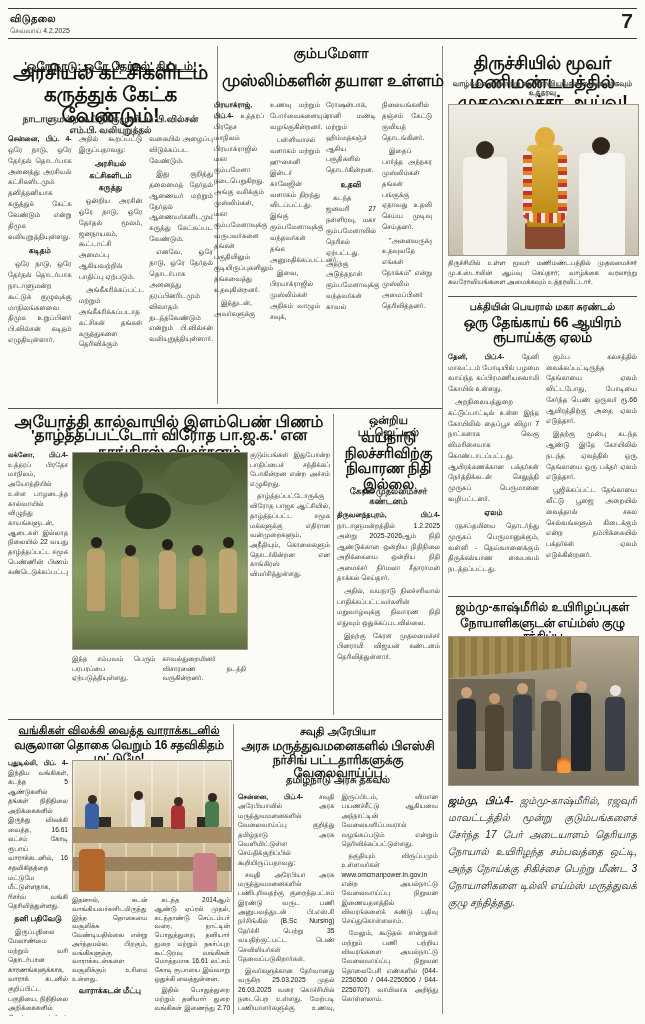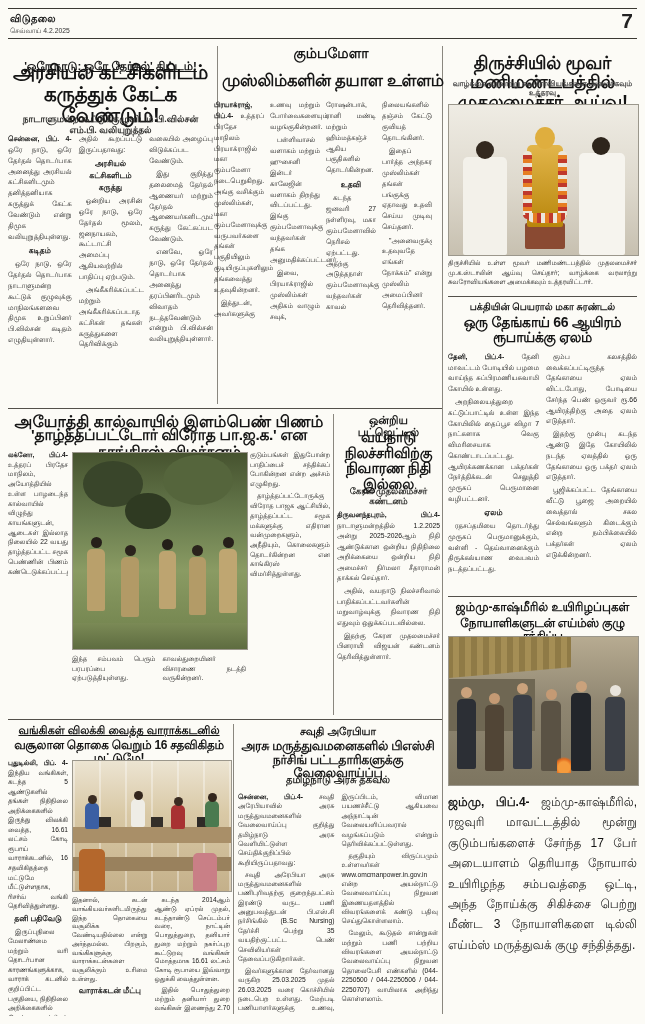--- a/index.html
+++ b/index.html
@@ -221,18 +221,18 @@
       <div class="fig" style="left:64px;top:58px;width:19px;height:74px;background:#3a3e46;"></div>
       <div class="fhead" style="left:68px;top:46px;width:11px;height:11px;background:#caa27c;"></div>
       <div class="fig" style="left:92px;top:64px;width:20px;height:70px;background:#5a5244;"></div>
       <div class="fhead" style="left:97px;top:52px;width:11px;height:11px;background:#c49a74;"></div>
       <div class="fig" style="left:122px;top:56px;width:20px;height:78px;background:#23262b;"></div>
       <div class="fhead" style="left:127px;top:44px;width:11px;height:11px;background:#caa27c;"></div>
       <div class="fig" style="left:156px;top:60px;width:20px;height:74px;background:#3b3f46;"></div>
       <div class="fhead" style="left:161px;top:48px;width:11px;height:11px;background:#e8e4dc;"></div>
       <div class="abs" style="left:108px;top:118px;width:14px;height:18px;background:radial-gradient(circle at 50% 70%,#f59b3c 0 40%,#e06a1f 60%,transparent 75%);"></div>
     </div>
-    <div class="abs bt" style="left:448px;top:792px;width:189px;height:224px;font-size:12px;line-height:1.7;">
+    <div class="abs bt" style="left:448px;top:792px;width:189px;height:224px;font-size:10px;line-height:1.7;font-style:italic;">
       <p class="nofirst"><b class="dl">ஜம்மு, பிப்.4-</b> <span>ஜம்மு-காஷ்மீரில், ரஜவுரி மாவட்டத்தில் மூன்று குடும்பங்களைச் சேர்ந்த 17 பேர் அடையாளம் தெரியாத நோயால் உயிரிழந்த சம்பவத்தை ஒட்டி, அந்த நோய்க்கு சிகிச்சை பெற்று மீண்ட 3 நோயாளிகளை டில்லி எய்ம்ஸ் மருத்துவக் குழு சந்தித்தது.</span></p>
     </div>
   </section>
 
 </div>
 
 </body></html>

